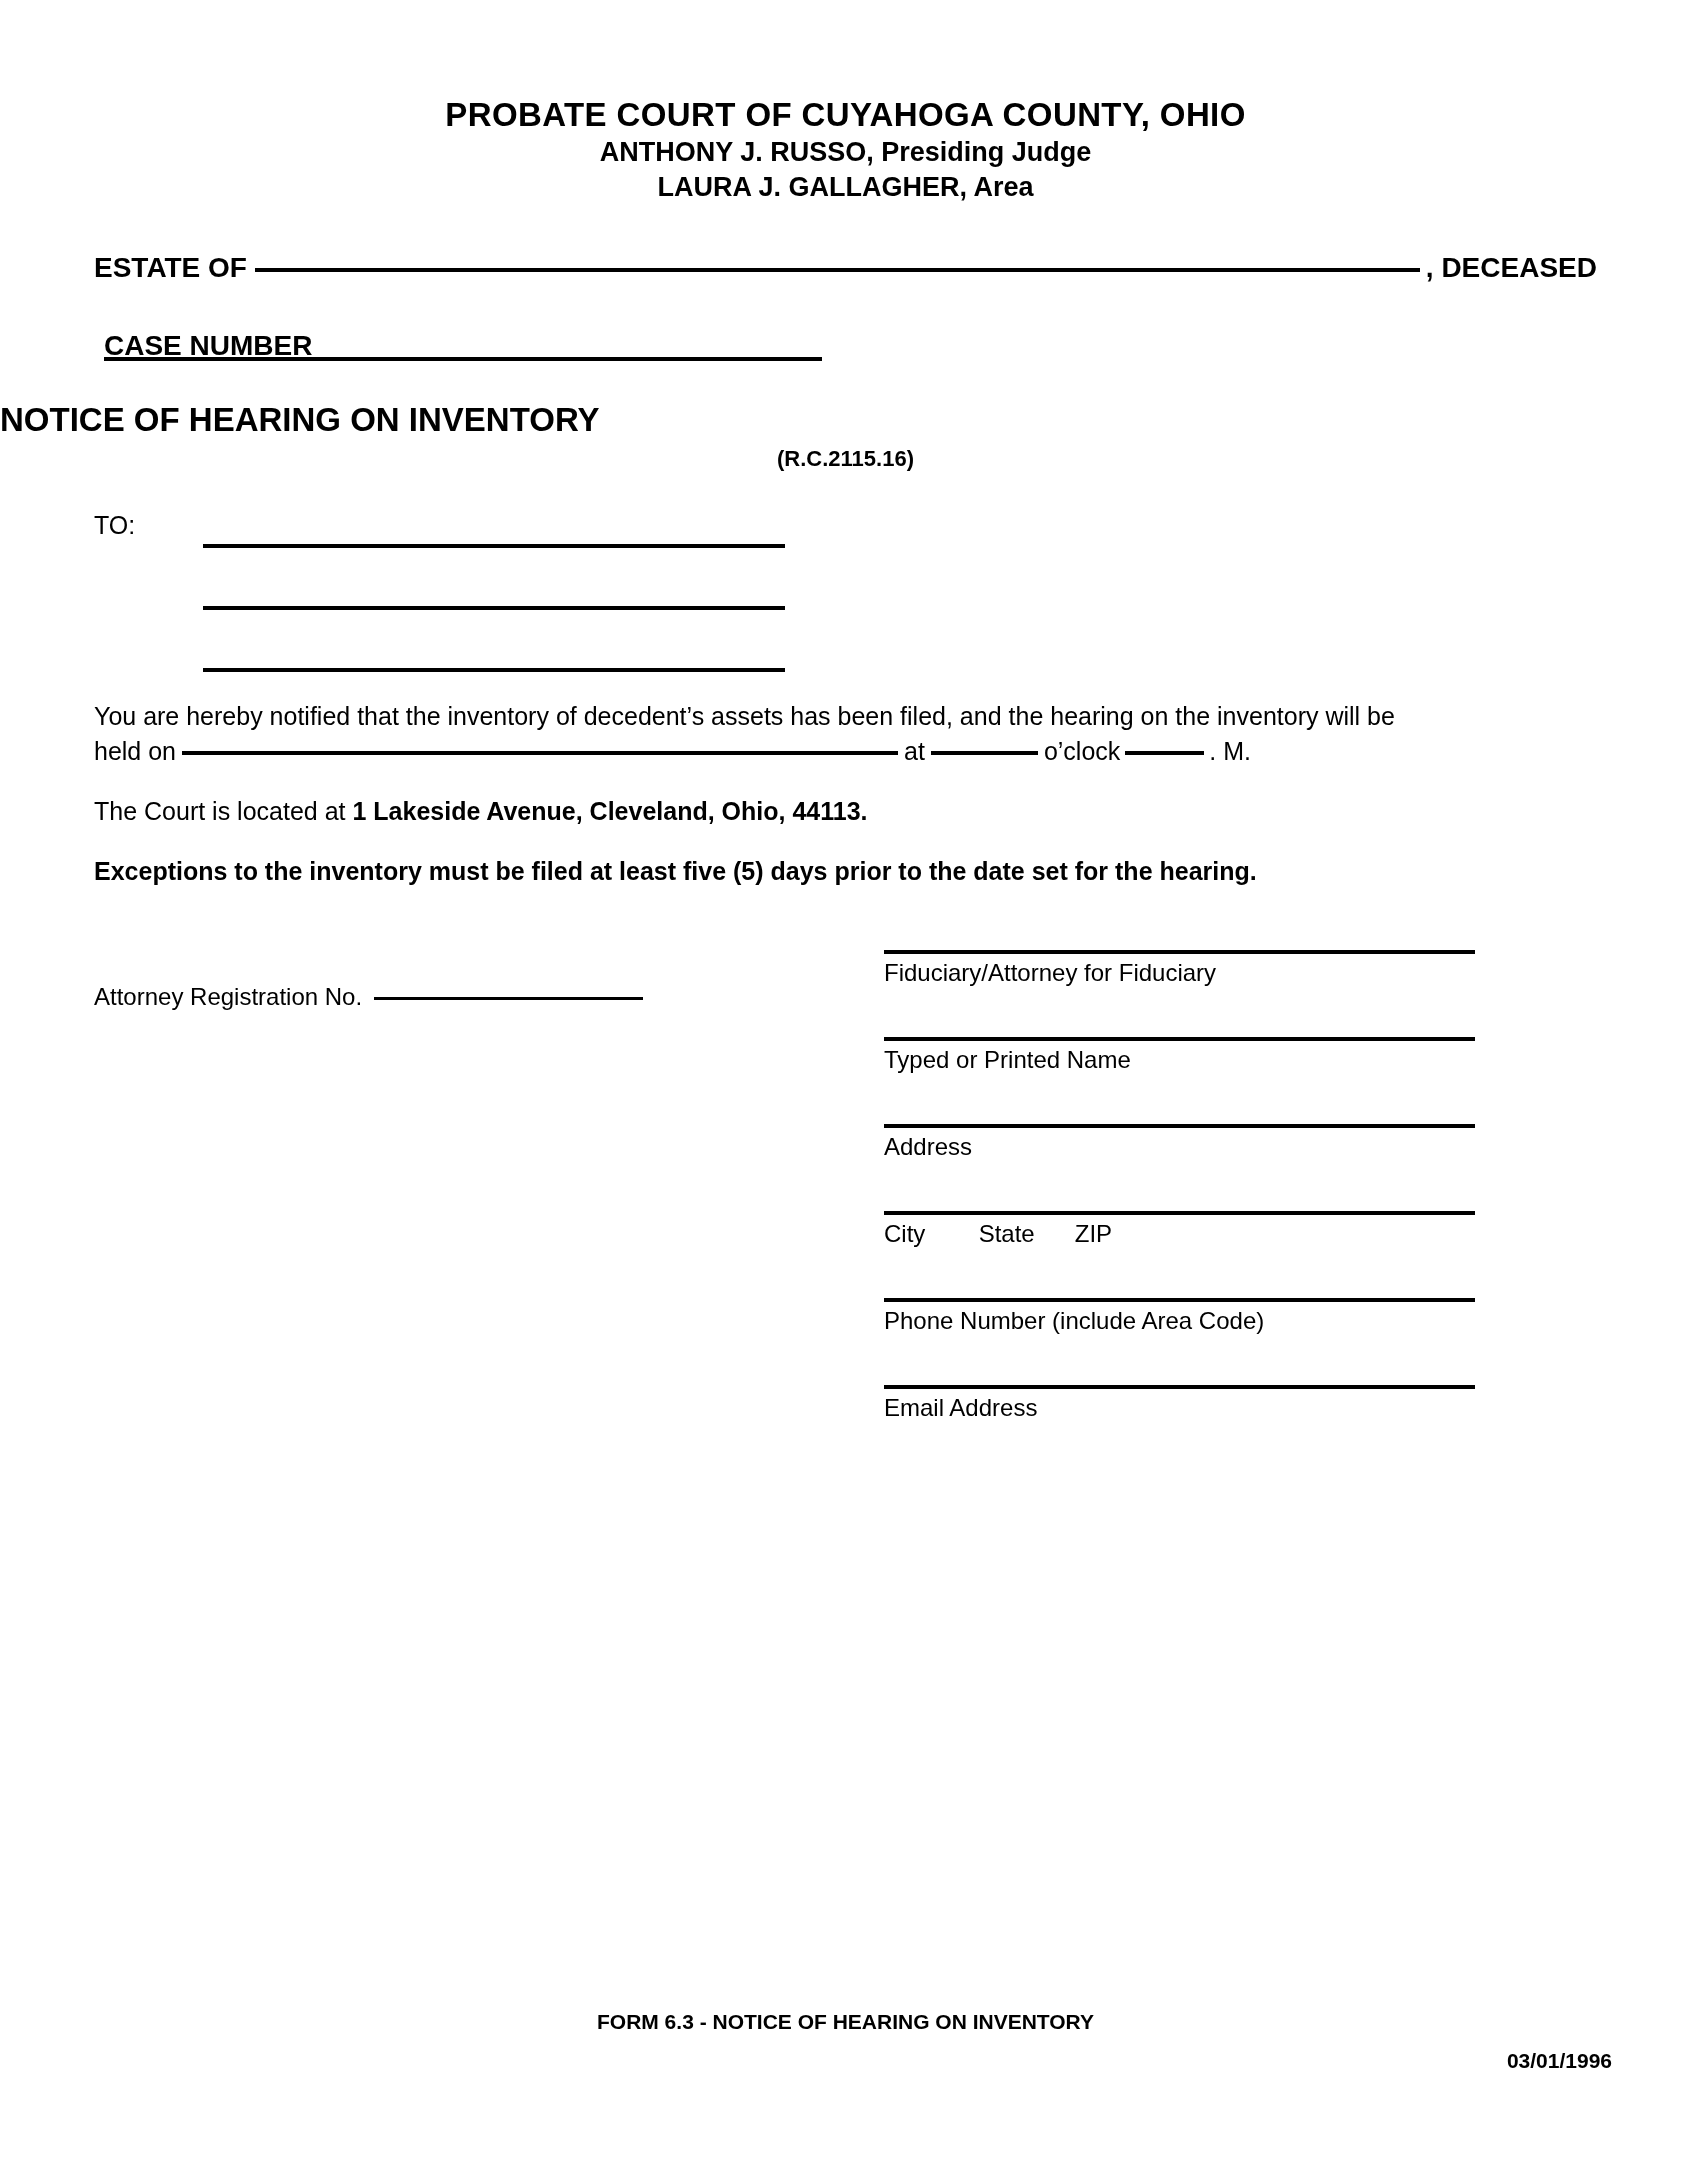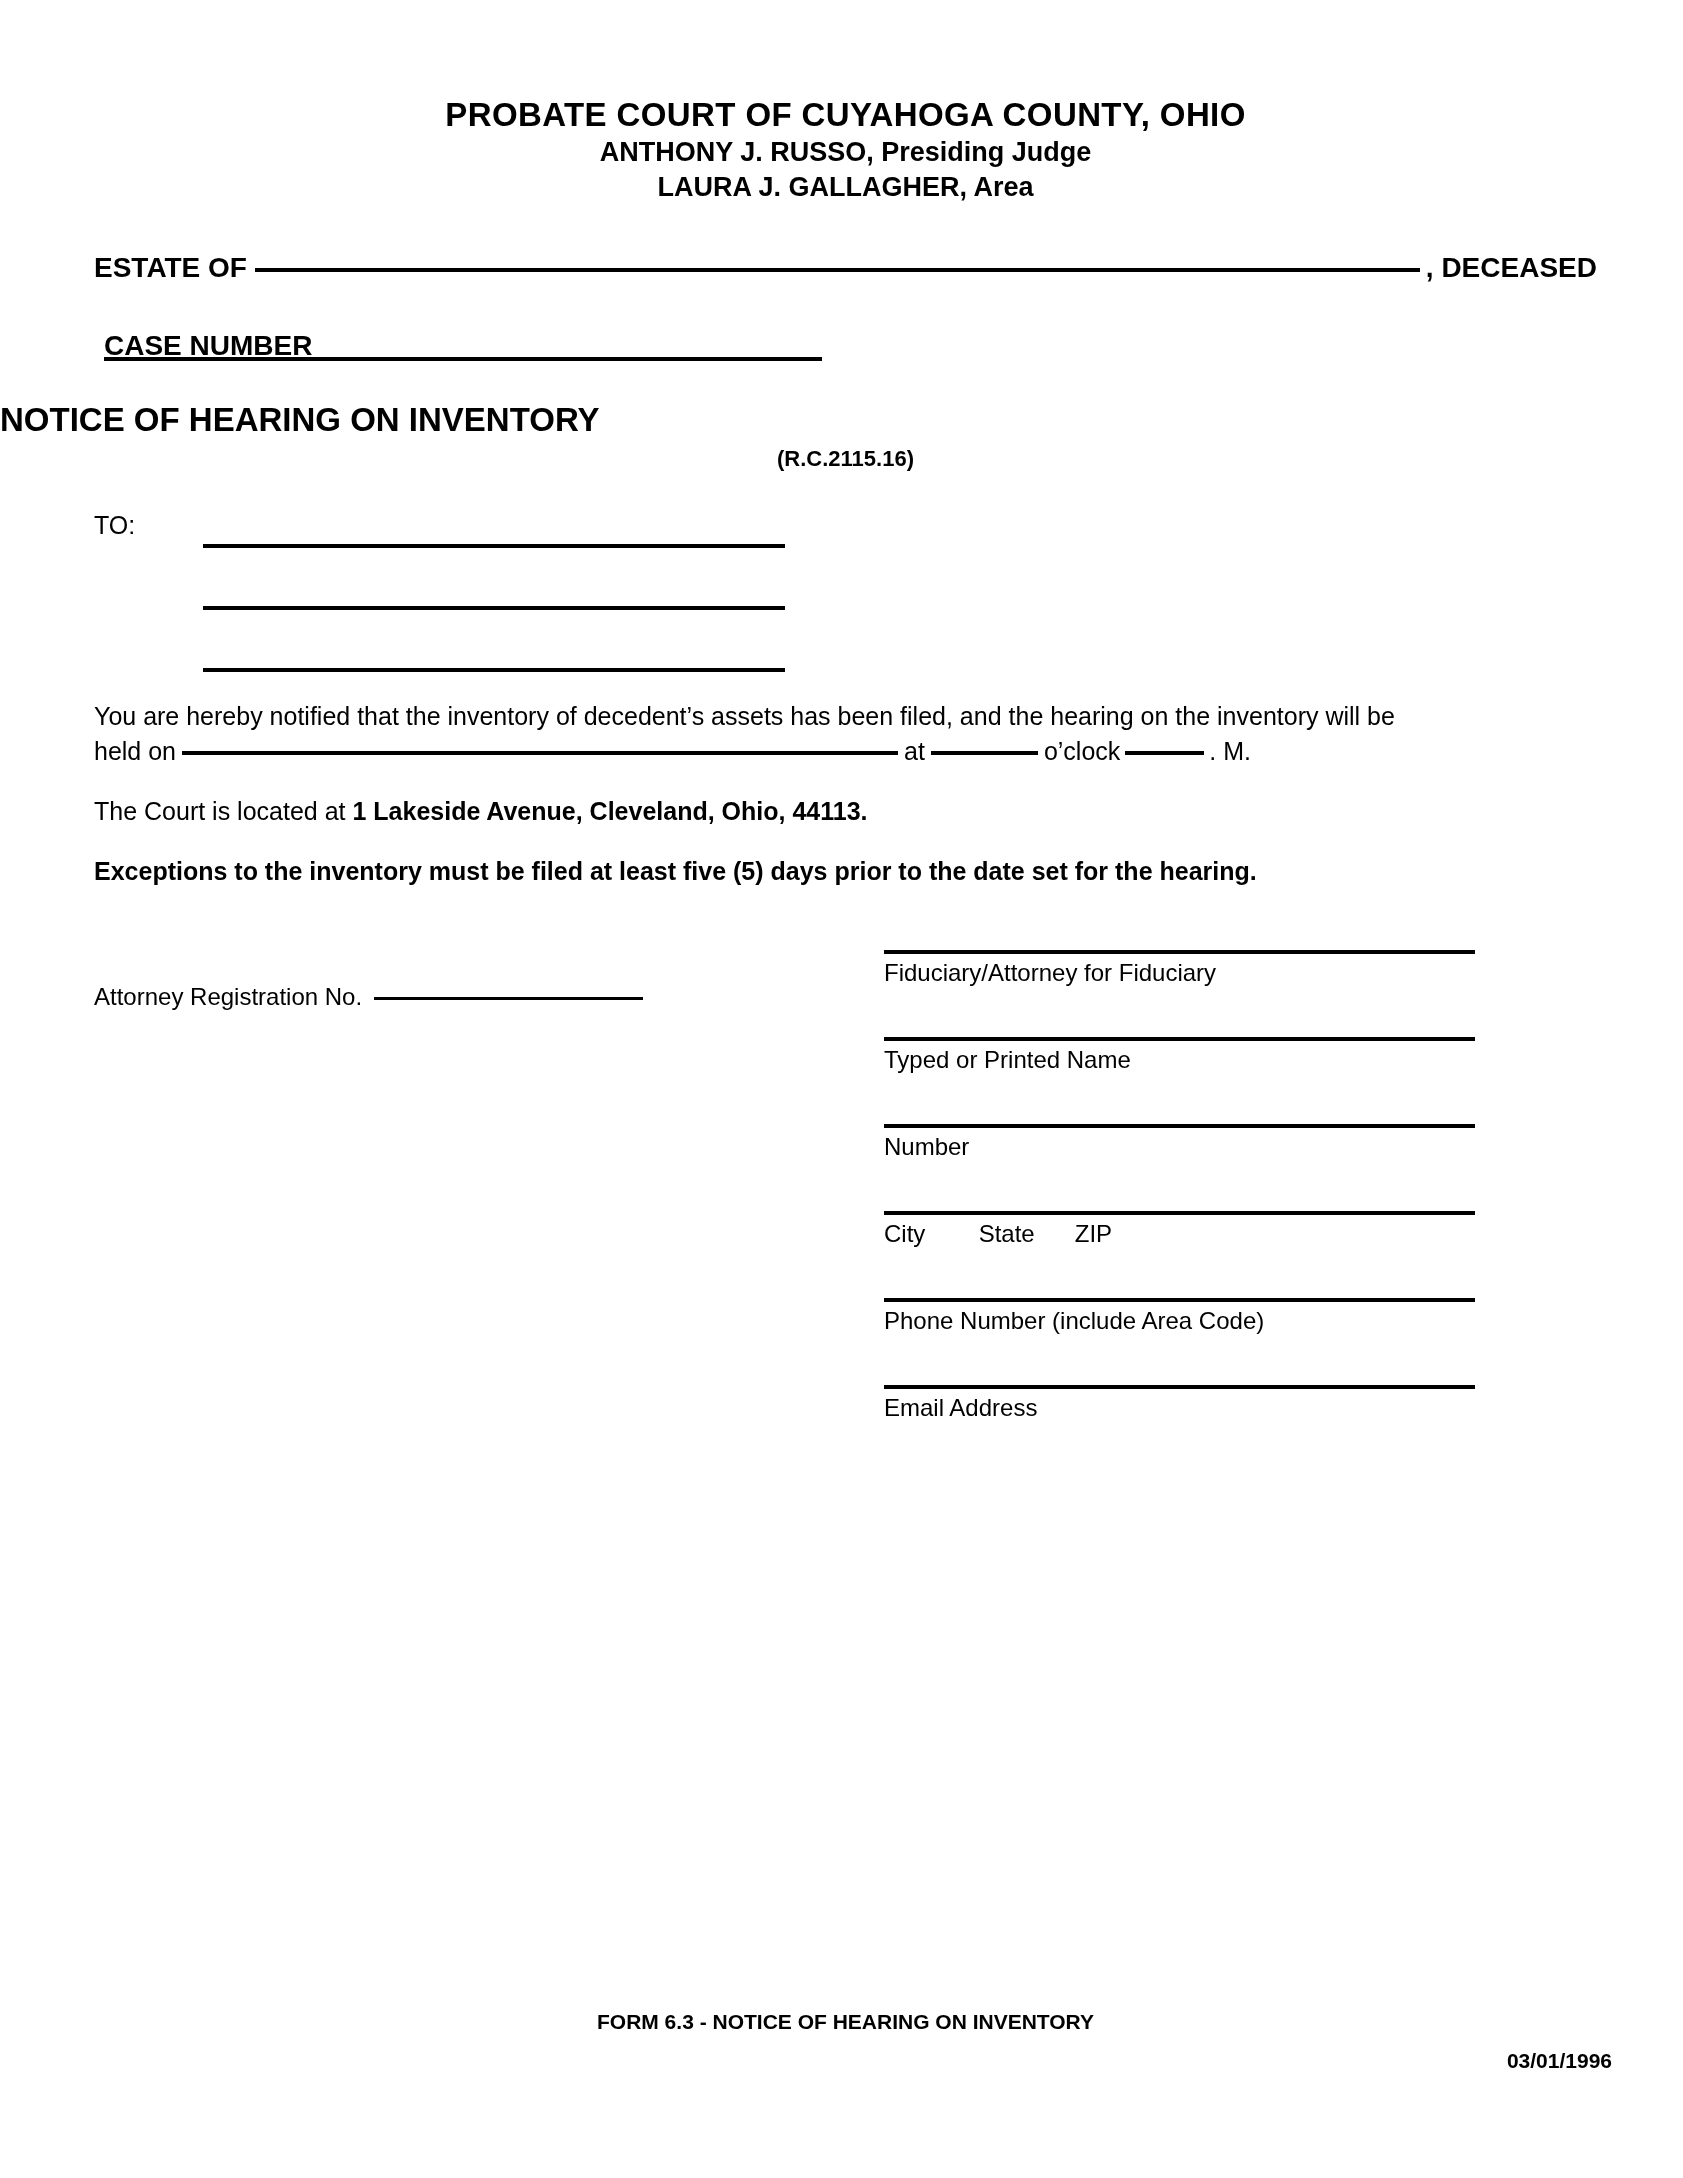--- a/index.html
+++ b/index.html
@@ -271,21 +271,21 @@
     <div class="gap-right"></div>
 
     <div class="sig-field">
       <div class="sig-rule"></div>
       <div class="sig-caption">Typed or Printed Name</div>
     </div>
     <div class="gap-right"></div>
 
     <div class="sig-field">
       <div class="sig-rule"></div>
-      <div class="sig-caption">Number</div>
+      <div class="sig-caption">Address</div>
     </div>
     <div class="gap-right"></div>
 
     <div class="sig-field">
       <div class="sig-rule"></div>
       <div class="sig-caption">City        State      ZIP</div>
     </div>
     <div class="gap-right"></div>
 
     <div class="sig-field">

